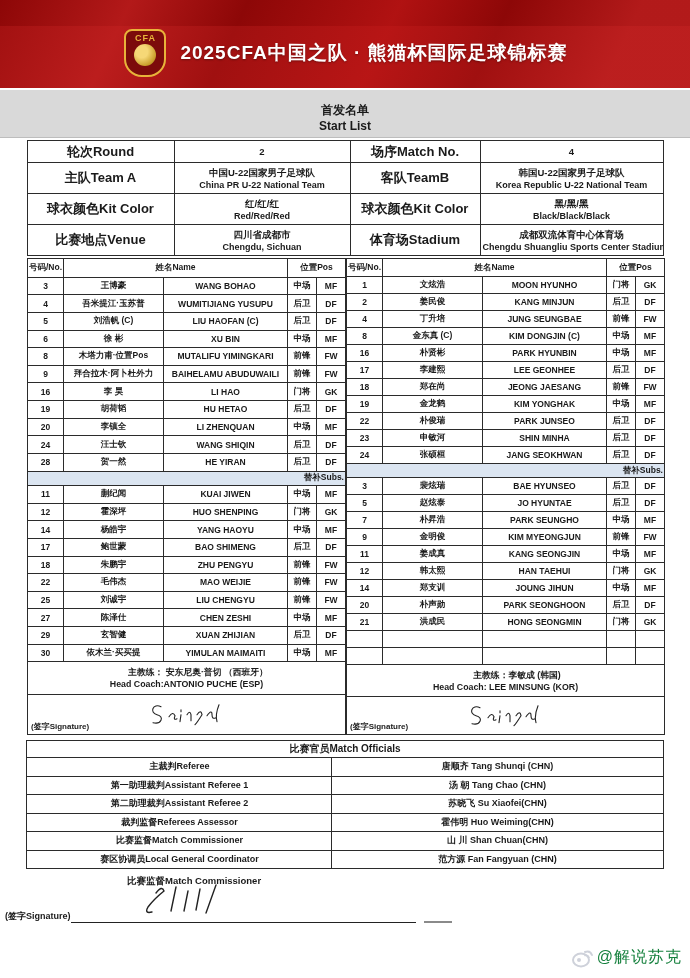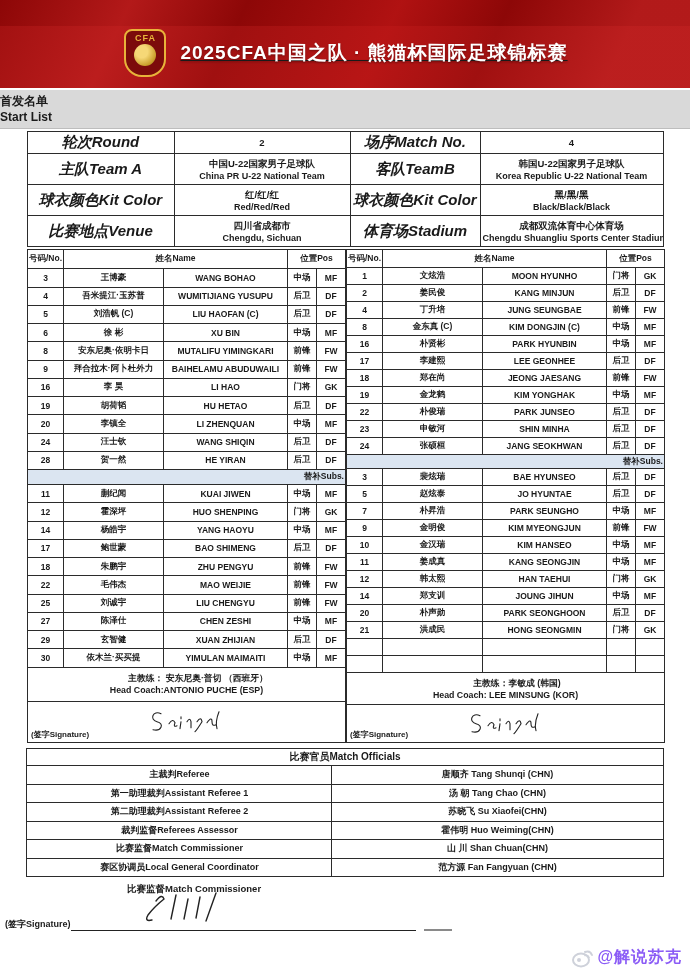--- a/index.html
+++ b/index.html
@@ -6,41 +6,41 @@
   html,body { background:#fff; }
   body { font-family:"Liberation Sans","DejaVu Sans",sans-serif; color:#1a1a1a; }
   .page { position:relative; width:690px; height:978px; background:#fff; overflow:hidden; }
 
   
   .banner { position:relative; height:88px; background-color:#a01010;
     background-image:
       linear-gradient(115deg, rgba(255,255,255,0) 0%, rgba(210,40,40,.55) 18%, rgba(255,255,255,0) 34%, rgba(200,25,25,.6) 55%, rgba(255,255,255,0) 70%, rgba(215,45,45,.5) 88%),
       linear-gradient(#8d0707 0 26px, rgba(0,0,0,0) 26px);
     display:flex; align-items:flex-end; justify-content:center; }
-  .banner-inner { display:flex; align-items:center; gap:12px; padding-bottom:10px;text-decoration:underline; }
+  .banner-inner { display:flex; align-items:center; gap:12px; padding-bottom:10px; }
   .cfa-badge { width:46px; height:50px; position:relative; flex:0 0 auto; }
   .cfa-badge .shield { width:42px; height:48px; margin:1px auto; border:2px solid #e8b33a; border-radius:8px 8px 18px 18px; background:#7c0b0b; position:relative; }
   .cfa-badge .shield .cfa-txt { position:absolute; top:2px; left:0; right:0; text-align:center; color:#e8b33a; font-size:9px; font-weight:bold; letter-spacing:1px; }
   .cfa-badge .shield .ball { position:absolute; left:50%; top:55%; width:22px; height:22px; margin:-11px 0 0 -11px; border-radius:50%; background:radial-gradient(circle at 35% 35%, #f6d877 0 30%, #caa02c 70%, #8a6a14 100%); }
   .banner-titles { text-align:left; }
   .banner-title-cn { color:#fff; font-size:19px; font-weight:bold; letter-spacing:1px; text-shadow:0 1px 2px rgba(0,0,0,.35); }
   .banner-title-en { color:#fff; font-size:11.5px; font-weight:bold; margin-top:2px; }
 
   
-  .graybar { width:690px; background:#d9d9d9; border-bottom:1px solid #bdbdbd; padding:3px 0 4px; margin-top:2px; }
+  .graybar { width:690px; background:#d9d9d9; border-bottom:1px solid #bdbdbd; text-align:center; padding:12px 0 4px; margin-top:2px; }
   .graybar .cn { font-size:12px; font-weight:bold; }
   .graybar .en { font-size:12px; font-weight:bold; }
 
   
   table { border-collapse:collapse; table-layout:fixed; }
   td,th { border:1px solid #2b2b2b; text-align:center; vertical-align:middle; overflow:hidden; white-space:nowrap; }
 
   .info-table { width:636px; margin:2px auto 0; }
   .info-table td { font-weight:bold; padding:1px 2px; }
-  .info-table .lbl { font-size:15px;font-style:italic; }
+  .info-table .lbl { font-size:13px; }
   .info-table .val .cn { font-size:9.5px; }
   .info-table .val .en { font-size:9px; }
   .info-table tr.single td { height:22px; }
   .info-table tr.double td { height:31px;margin-left:36px; }
 
   
   .teams { display:flex; width:636px; margin:2px auto 0; }
   .team-table { width:318px; }
   .team-table th { font-size:8.5px; font-weight:bold; height:18px; background:#fff;margin-top:28px; }
   .team-table td { font-size:8.5px; font-weight:bold; height:17px; padding:0 1px; }
@@ -59,21 +59,21 @@
 
   
   .commissioner { position:relative; width:636px; margin:4px auto 0; height:56px; }
   .commissioner .label { position:absolute; left:100px; top:2px; font-size:9.5px; font-weight:bold; }
   .commissioner svg.scrawl { position:absolute; left:115px; top:8px; }
   .commissioner .sig-line { position:absolute; left:-22px; bottom:6px; font-size:9px; font-weight:bold; }
   .commissioner .line1 { display:inline-block; width:345px; border-bottom:1.5px solid #222; vertical-align:bottom; }
   .commissioner .line2 { display:inline-block; width:28px; border-bottom:2.5px solid #8a8a8a; vertical-align:bottom; margin-left:8px; }
 
   
-  .watermark { position:absolute; right:8px; bottom:10px; display:flex; align-items:center; gap:4px; color:#8b5cf6; font-size:16px; font-weight:bold; letter-spacing:1px; }
+  .watermark { position:absolute; right:8px; bottom:10px; display:flex; align-items:center; gap:4px; color:#15803d; font-size:16px; font-weight:normal; letter-spacing:1px; }
   .watermark svg { opacity:.9; }
 </style>
 </head>
 <body>
 
 <div class="page">
 
   <div class="banner">
     <div class="banner-inner">
       <div class="cfa-badge">
@@ -188,21 +188,21 @@
           </tr>
           <tr>
             <td>6</td>
             <td>徐 彬</td>
             <td>XU BIN</td>
             <td>中场</td>
             <td>MF</td>
           </tr>
           <tr>
             <td>8</td>
-            <td>安东尼奥·依明卡日</td>
+            <td>木塔力甫·位置Pos</td>
             <td>MUTALIFU YIMINGKARI</td>
             <td>前锋</td>
             <td>FW</td>
           </tr>
           <tr>
             <td>9</td>
             <td>拜合拉木·阿卜杜外力</td>
             <td>BAIHELAMU ABUDUWAILI</td>
             <td>前锋</td>
             <td>FW</td>
@@ -447,27 +447,20 @@
             <td>MF</td>
           </tr>
           <tr>
             <td>9</td>
             <td>金明俊</td>
             <td>KIM MYEONGJUN</td>
             <td>前锋</td>
             <td>FW</td>
           </tr>
           <tr>
-            <td>10</td>
-            <td>金汉瑞</td>
-            <td>KIM HANSEO</td>
-            <td>中场</td>
-            <td>MF</td>
-          </tr>
-          <tr>
             <td>11</td>
             <td>姜成真</td>
             <td>KANG SEONGJIN</td>
             <td>中场</td>
             <td>MF</td>
           </tr>
           <tr>
             <td>12</td>
             <td>韩太熙</td>
             <td>HAN TAEHUI</td>

